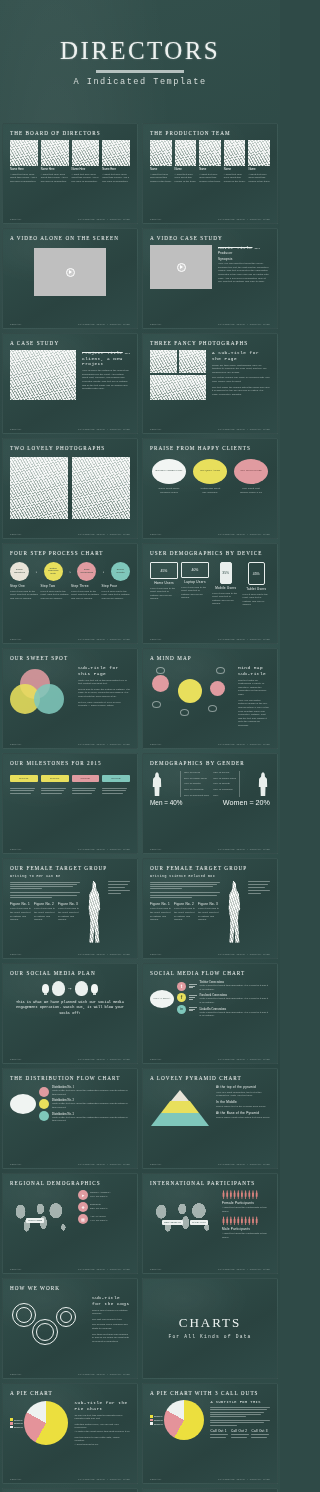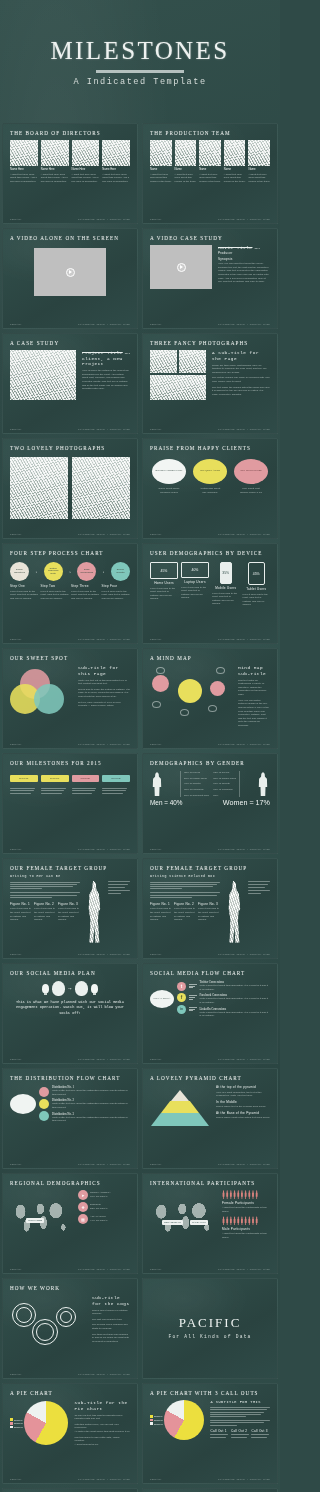--- a/index.html
+++ b/index.html
@@ -184,21 +184,21 @@
   .sw{width:2.5px;height:2.5px;display:inline-block;}
 </style>
 </head>
 <body>
 
 <div class="board-bg"></div>
 
 <div class="wrap">
 
   <div class="title-slide">
-    <div class="title-main">MILESTONES</div>
+    <div class="title-main">DIRECTORS</div>
     <div class="title-rule"></div>
     <div class="title-sub">A Indicated Template</div>
   </div>
 
   <div class="grid">
 
     <div class="slide">
       <div class="s-title">THE BOARD OF DIRECTORS</div>
       <div class="team-row">
         <div class="team-col">
@@ -553,21 +553,21 @@
             <div class="mini-t">80% of mobile users</div>
             <div class="mini-t">60% of Tweets</div>
             <div class="mini-t">70% of Facebook</div>
             <div class="mini-t">50%</div>
           </div>
         </div>
         <div class="person"></div>
       </div>
       <div style="display:flex;justify-content:space-between;align-items:flex-end;margin-top:2px;">
         <div class="gender-lbl">Men = 40%</div>
-        <div class="gender-lbl big" style="text-align:right;line-height:1;">Women = 17%</div>
+        <div class="gender-lbl big" style="text-align:right;line-height:1;">Women = 20%</div>
       </div>
       <div class="s-foot">
         <span>COMPANY</span>
         <span>CHALKBOARD TITLE  |  COMPANY NAME</span>
       </div>
     </div>
 
     <div class="slide">
       <div class="s-title">OUR FEMALE TARGET GROUP</div>
       <div class="sub-h" style="font-size:3.2px;margin-top:3px;">Writing To Her Can Be</div>
@@ -871,21 +871,21 @@
         </div>
       </div>
       <div class="s-foot">
         <span>COMPANY</span>
         <span>CHALKBOARD TITLE  |  COMPANY NAME</span>
       </div>
     </div>
 
     <div class="slide">
       <div class="charts-div">
-        <div class="charts-t">PACIFIC</div>
+        <div class="charts-t">CHARTS</div>
         <div class="charts-s">For All Kinds of Data</div>
       </div>
     </div>
 
     <div class="slide">
       <div class="s-title">A PIE CHART</div>
       <div class="two-col">
         <div style="display:flex;align-items:center;gap:2px;">
           <div class="legend">
             <div class="lg">

